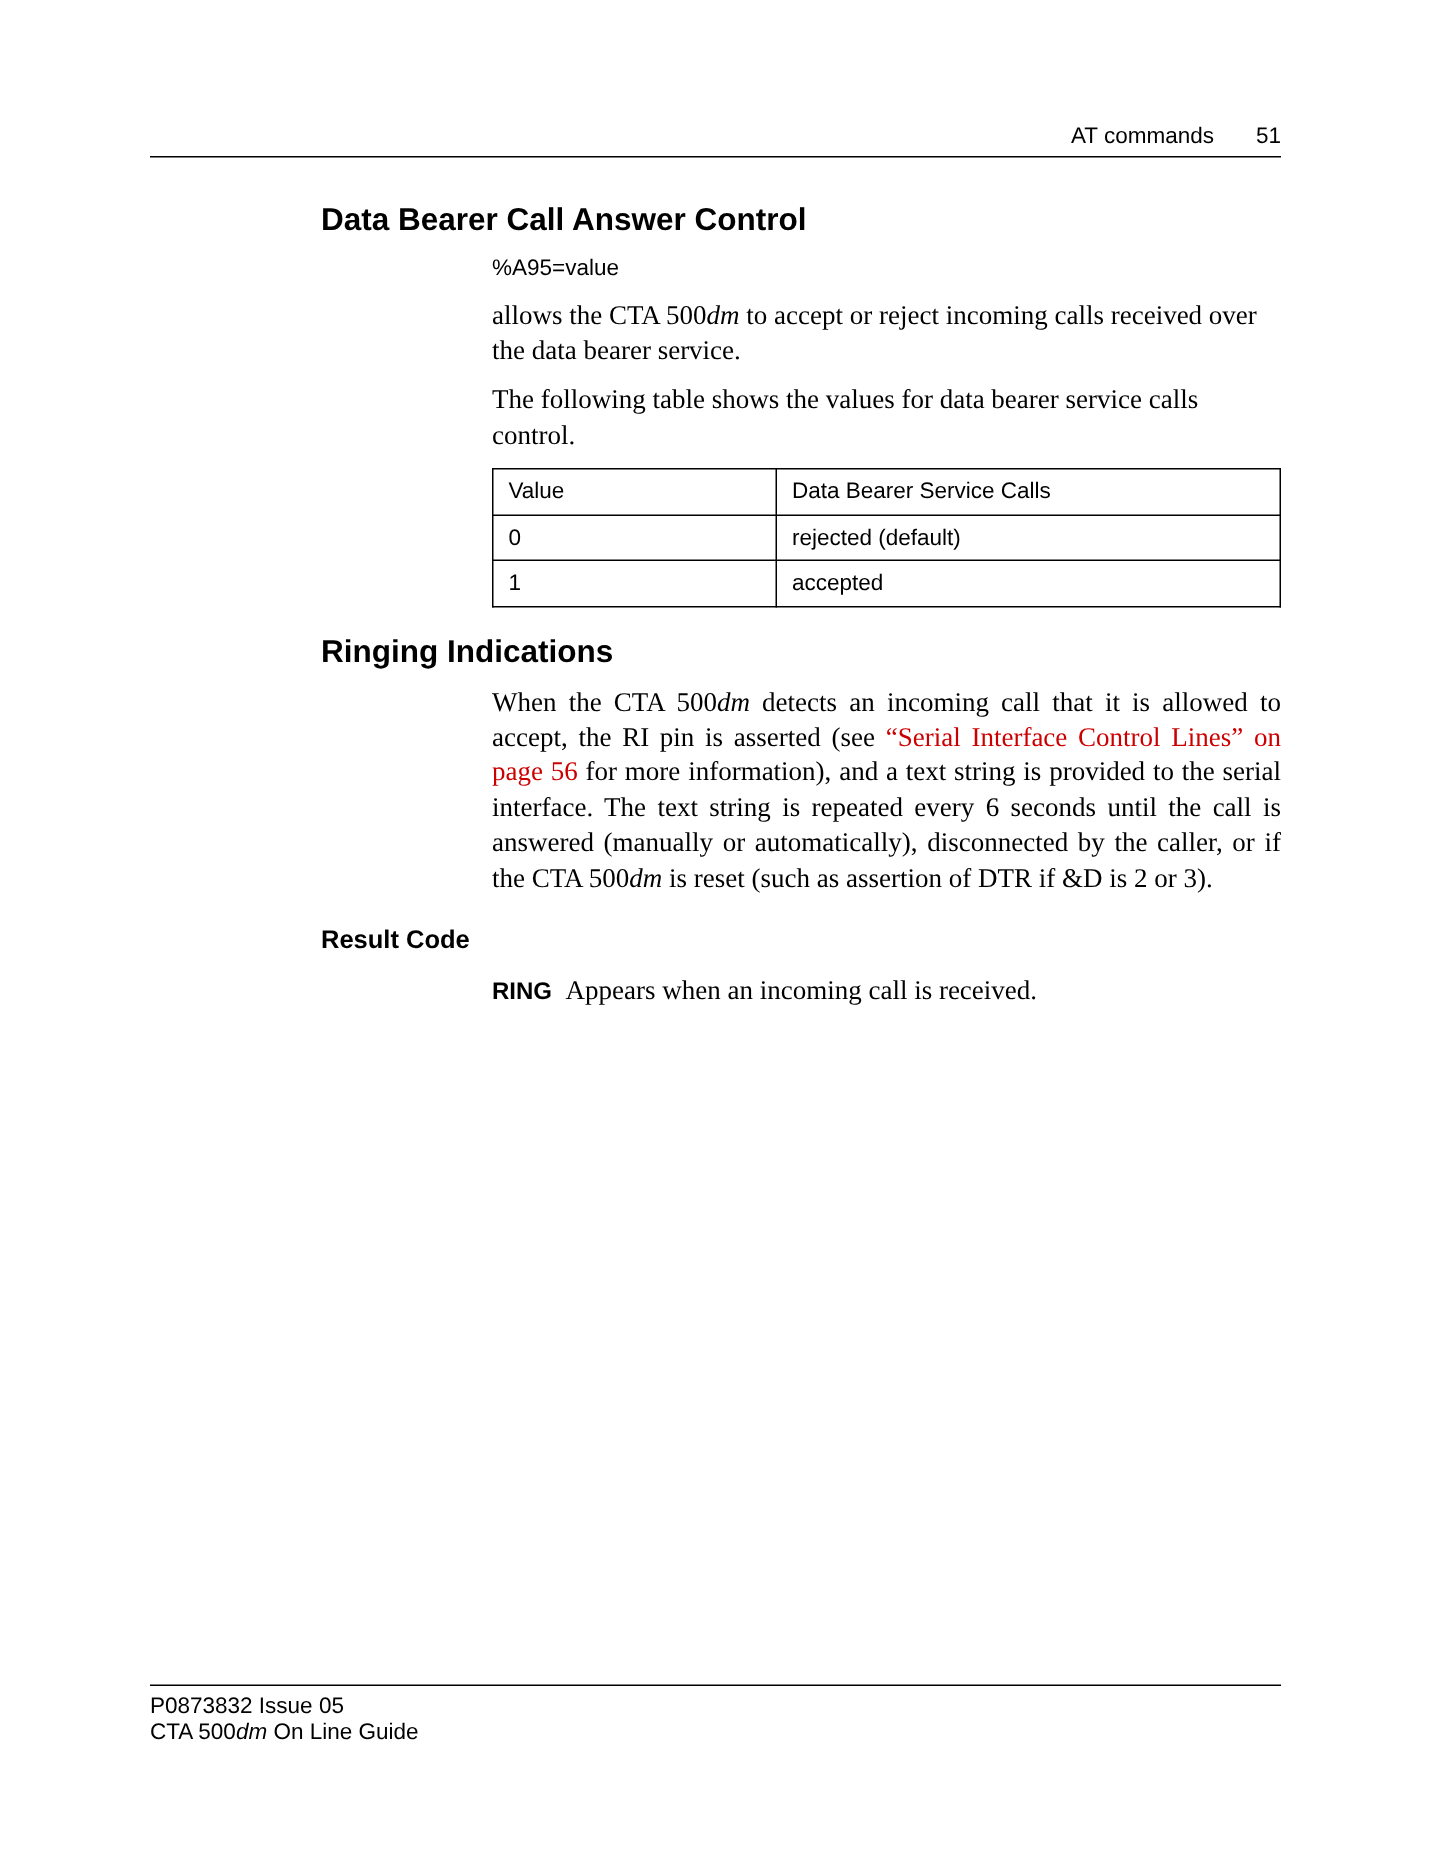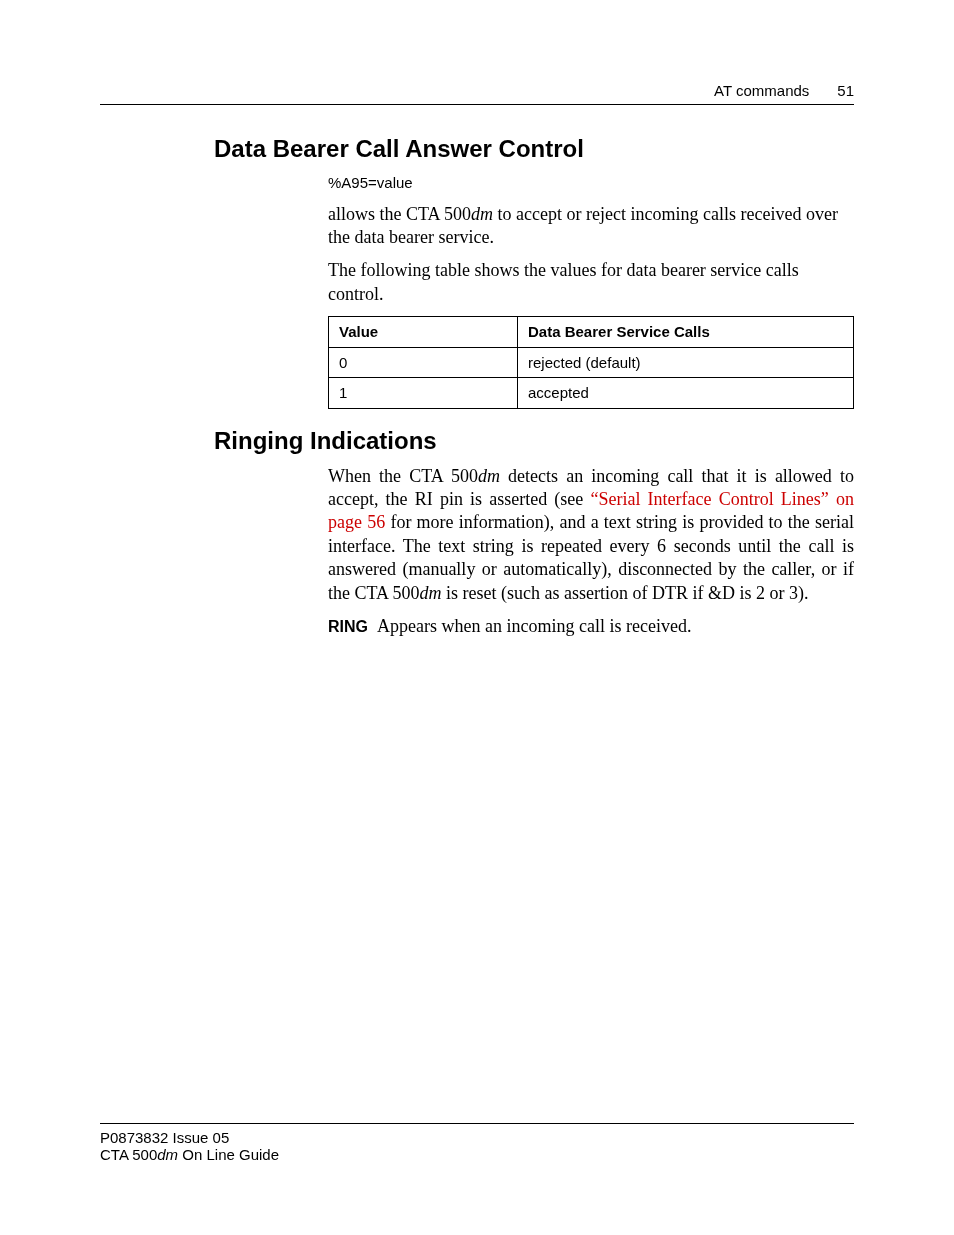--- a/index.html
+++ b/index.html
@@ -27,21 +27,21 @@
     font-size: 15px;
     text-align: right;
     padding-bottom: 5px;
   }
   .page-num {
     margin-left: 28px;
   }
   .section-heading {
     font-family: Futura, "Trebuchet MS", "Helvetica Neue", Arial, sans-serif;
     font-weight: bold;
-    font-size: 24px;
+    font-size: 21px;
     margin: 24px 0 10px 114px;
   }
   .body-block {
     margin-left: 228px;
     margin-right: 0;
     font-size: 18px;
     line-height: 1.3;
   }
   .body-para {
     margin: 0 0 10px 0;
@@ -62,21 +62,21 @@
     font-family: Futura, "Trebuchet MS", "Helvetica Neue", Arial, sans-serif;
     font-size: 15px;
   }
   table.data-table th, table.data-table td {
     border: 1px solid #000;
     text-align: left;
     padding: 5px 10px;
     font-weight: normal;
   }
   table.data-table th {
-    font-weight: bold;
+    font-weight: normal;
   }
   .col-value { width: 36%; }
   .sub-heading {
     font-family: Futura, "Trebuchet MS", "Helvetica Neue", Arial, sans-serif;
     font-weight: bold;
     font-size: 17px;
     margin: 20px 0 12px 114px;
   }
   .result-item {
     margin: 0 0 14px 0;
@@ -146,20 +146,21 @@
 
 
   <div class="section-heading" style="margin-top:18px;">Ringing Indications</div>
 
   <div class="body-block">
     <p class="body-para" style="text-align:justify;">
       <span>When the CTA 500</span><span class="italic">dm</span><span> detects an incoming call that it is allowed to accept, the RI pin is asserted (see </span><span class="link-red">“Serial Interface Control Lines” on page 56</span><span> for more information), and a text string is provided to the serial interface. The text string is repeated every 6 seconds until the call is answered (manually or automatically), disconnected by the caller, or if the CTA 500</span><span class="italic">dm</span><span> is reset (such as assertion of DTR if &amp;D is 2 or 3).</span>
     </p>
   </div>
 
+  <div class="sub-heading">Result Code</div>
 
   <div class="body-block">
     <p class="result-item">
       <span class="result-label">RING</span>&nbsp;&nbsp;<span>Appears when an incoming call is received.</span>
     </p>
   </div>
 
 </div>
 
 <div class="footer">

